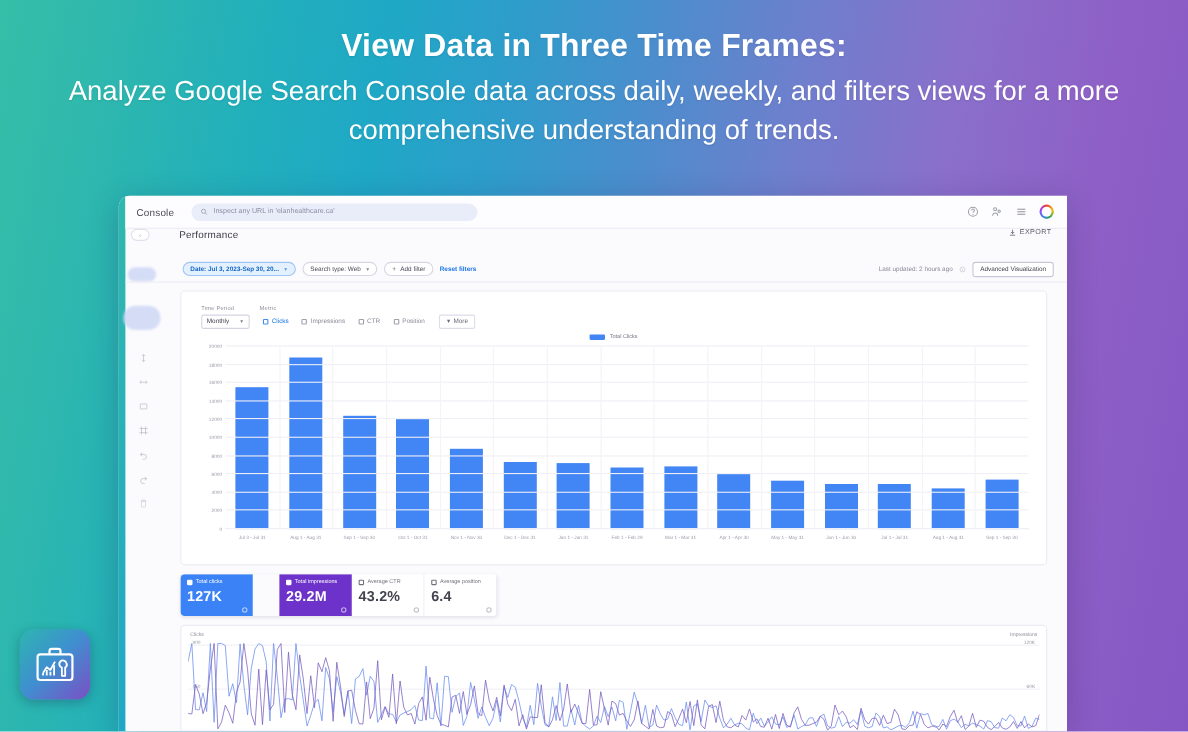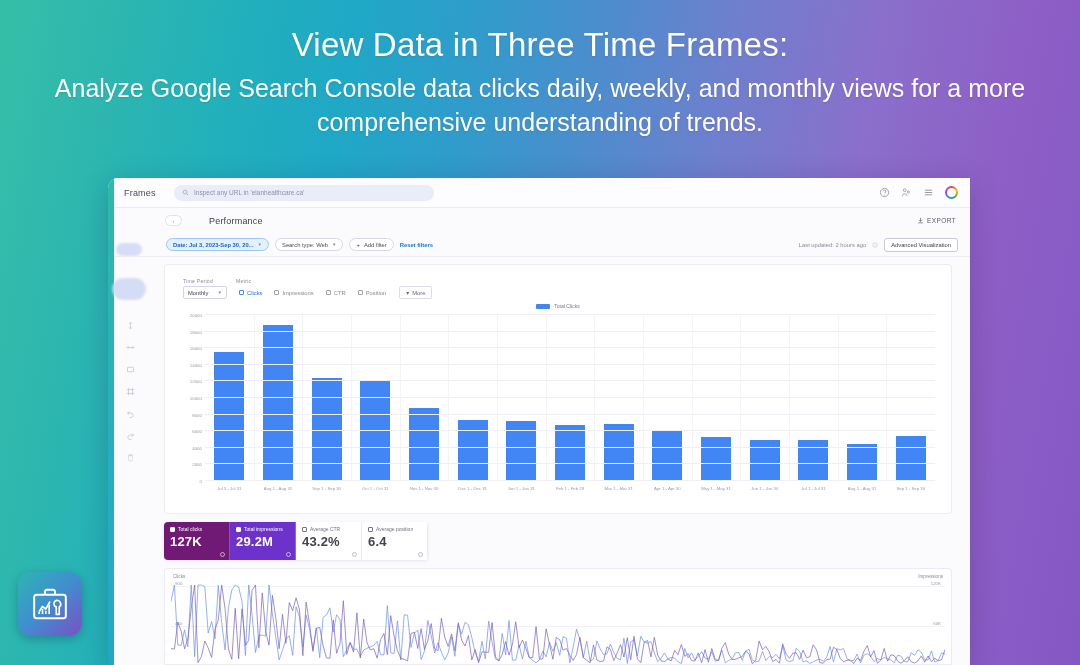--- a/index.html
+++ b/index.html
@@ -16,21 +16,21 @@
     position: relative;
   }
 
   
   .headline-wrap {
     position: absolute; left: 0; top: 26px; width: 1080px;
     text-align: center; color: #ffffff;
     text-shadow: 0 1px 2px rgba(0,0,0,0.10);
   }
   .headline-title {
-    font-size: 33px; font-weight: normal; letter-spacing: 0.2px;
+    font-size: 29px; font-weight: bold; letter-spacing: 0.2px;
     line-height: 1.15;
     text-align: center;
   }
   .headline-sub {
     font-size: 25px; font-weight: 400; line-height: 1.38;
     margin-top: 7px; padding: 0 20px;
   }
 
   
   .app-window {
@@ -82,21 +82,21 @@
     position: relative;
   }
   .avatar::after {
     content: ""; position: absolute; inset: 2.2px;
     border-radius: 50%; background: #fdfdff;
   }
 
   
   .perf-row {
     position: absolute; left: 6px; top: 30px; right: 0; height: 25px;
-    display: flex; align-items: center; padding-left: 46px;
+    display: flex; align-items: flex-start;
   }
   .collapse-pill {
     width: 17px; height: 11px; border-radius: 6px;
     border: 1px solid #e2e0ec; background: #fff;
     margin-left: 5px; display: flex; align-items: center; justify-content: center;
     font-size: 5px; color: #9a9aa8;
   }
   .perf-title {
     font-size: 9px; color: #3c3c46; margin-left: 27px; letter-spacing: .2px;
   }
@@ -216,22 +216,22 @@
   .metric-cards {
     position: absolute; left: 56px; top: 344px;
     display: flex; height: 38px; border-radius: 4px; overflow: hidden;
     box-shadow: 0 1px 3px rgba(40,30,80,.10);
   }
   .mcard {
     width: 66px; position: relative; padding: 4px 6px;
     border-right: 1px solid rgba(255,255,255,.25);
   }
   .mcard.plain { background: #fff; border-right: 1px solid #eceaf3; }
-  .mcard.blue { background: #701a75; }
-  .mcard.purple { background: #6c32c9; }
+  .mcard.blue { background: #3b82f6; }
+  .mcard.purple { background: #6c32c9; margin-left: 24px; }
   .mc-head { display: flex; align-items: center; gap: 3px; }
   .mc-chk {
     width: 5px; height: 5px; border-radius: 1px; flex: none;
     border: 1px solid currentColor;
   }
   .mc-title { font-size: 5px; white-space: nowrap; }
   .mcard.blue .mc-head, .mcard.purple .mc-head { color: #fff; }
   .mcard.plain .mc-head { color: #72727f; }
   .mc-val { font-size: 13px; font-weight: bold; margin-top: 2px; letter-spacing: .2px; }
   .mcard.blue .mc-val, .mcard.purple .mc-val { color: #fff; }
@@ -265,30 +265,30 @@
     background: linear-gradient(135deg, #2db5b0 0%, #3f8fd0 48%, #7b4fc4 100%);
     box-shadow: 0 3px 10px rgba(20,10,50,.25);
     display: flex; align-items: center; justify-content: center;
   }
 </style>
 </head>
 <body>
 
 <div class="headline-wrap">
   <div class="headline-title">View Data in Three Time Frames:</div>
-  <div class="headline-sub">Analyze Google Search Console data clicks daily, weekly, and monthly views for a more comprehensive understanding of trends.</div>
+  <div class="headline-sub">Analyze Google Search Console data across daily, weekly, and filters views for a more comprehensive understanding of trends.</div>
 </div>
 
 <div class="app-window">
 
   <div class="blob" style="left:8px; top:65px; width:26px; height:13px; border-radius:7px;"></div>
   <div class="blob" style="left:4px; top:100px; width:34px; height:22px; border-radius:11px;"></div>
 
   <div class="console-bar">
-    <div class="console-brand">Frames</div>
+    <div class="console-brand">Console</div>
     <div class="search-pill">
       <svg class="ic" style="width:7px;height:7px;opacity:.55" viewBox="0 0 24 24" fill="none" stroke="#5f6368" stroke-width="2.6">
         <circle cx="10.5" cy="10.5" r="6.5"></circle>
           <line x1="15.5" y1="15.5" x2="21" y2="21"></line>
       </svg>
       <span class="ph">Inspect any URL in 'elanhealthcare.ca'</span>
     </div>
     <div class="topbar-right">
       <svg class="ic" viewBox="0 0 24 24" fill="none" stroke="#5f6368" stroke-width="2">
         <circle cx="12" cy="12" r="9"></circle>

